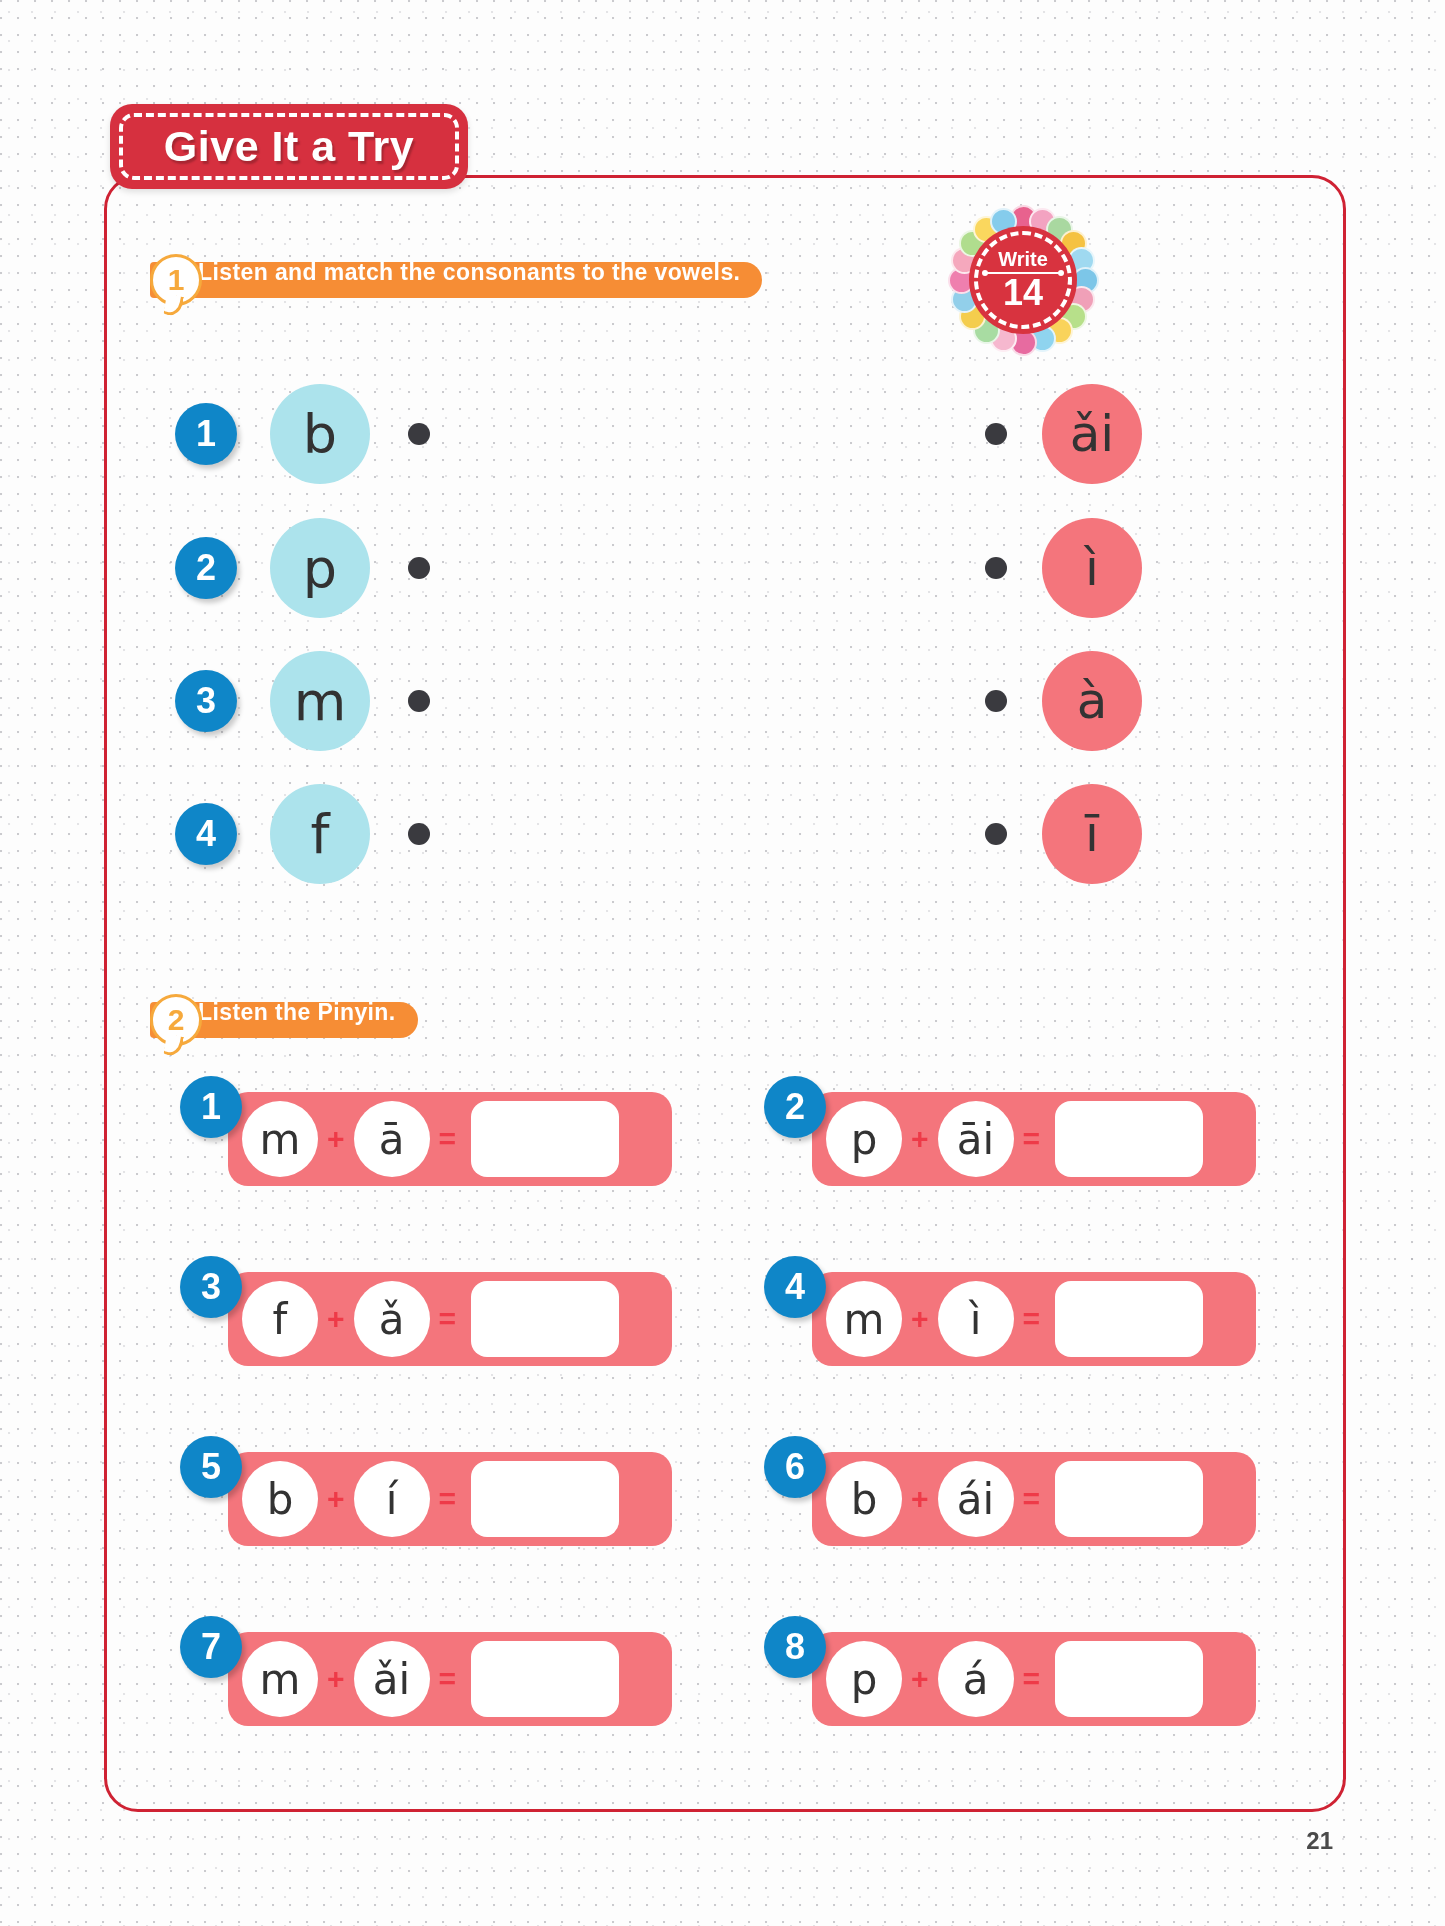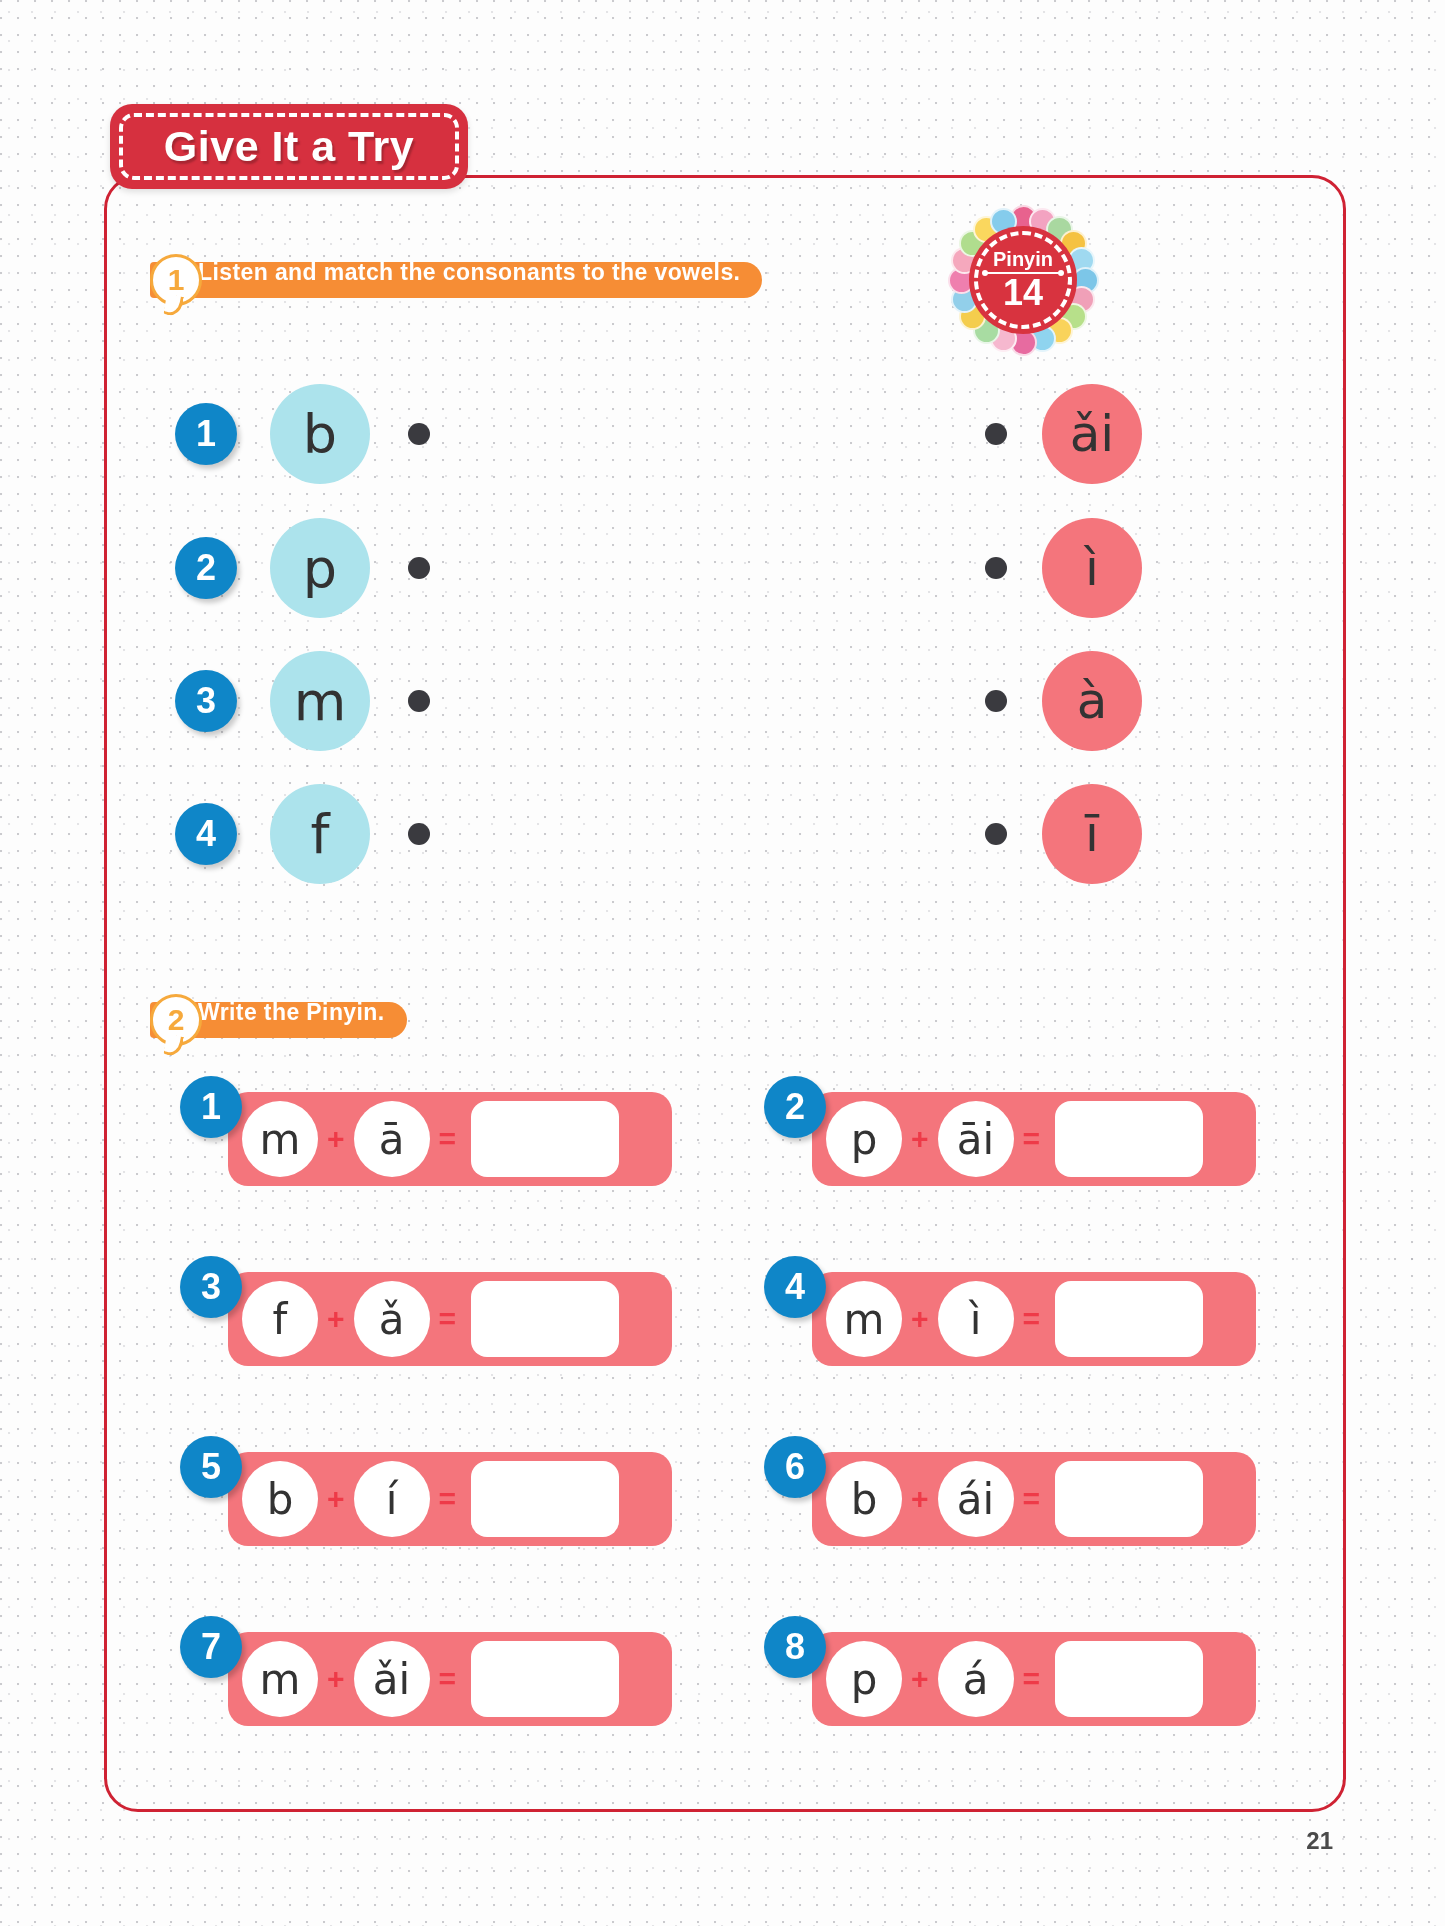--- a/index.html
+++ b/index.html
@@ -339,21 +339,21 @@
       <div class="bubble" style="background: rgb(168, 220, 162); left: 25.0573px; top: 111.659px;"></div>
       <div class="bubble" style="background: rgb(244, 205, 77); left: 11.3409px; top: 97.9427px;"></div>
       <div class="bubble" style="background: rgb(146, 207, 234); left: 2.5345px; top: 80.6591px;"></div>
       <div class="bubble" style="background: rgb(239, 127, 174); left: -0.5px; top: 61.5px;"></div>
       <div class="bubble" style="background: rgb(245, 168, 189); left: 2.5345px; top: 42.3409px;"></div>
       <div class="bubble" style="background: rgb(176, 221, 142); left: 11.3409px; top: 25.0573px;"></div>
       <div class="bubble" style="background: rgb(250, 215, 94); left: 25.0573px; top: 11.3409px;"></div>
       <div class="bubble" style="background: rgb(133, 204, 236); left: 42.3409px; top: 2.5345px;"></div>
     </div>
   <div id="track-core">
-    <span id="track-label">Pinyin</span>
+    <span id="track-label">Write</span>
     <span id="track-divider"></span>
     <span id="track-number">14</span>
   </div>
 </div>
 
 <div class="instr" id="instr-1">
   <div class="instr-bar">
     <span class="instr-text">Listen and match the consonants to the vowels.</span>
   </div>
   <div class="instr-num">
@@ -379,21 +379,21 @@
     <div class="vowel-circle" style="left: 1042px; top: 651px;">à</div>
     <div class="num-circle" style="left: 175px; top: 803px;">4</div>
     <div class="cons-circle" style="left: 270px; top: 784px;">f</div>
     <div class="match-dot" style="left: 408px; top: 823px;"></div>
     <div class="match-dot" style="left: 985px; top: 823px;"></div>
     <div class="vowel-circle" style="left: 1042px; top: 784px;">ī</div>
   </div>
 
 <div class="instr" id="instr-2">
   <div class="instr-bar">
-    <span class="instr-text">Write the Pinyin.</span>
+    <span class="instr-text">Listen the Pinyin.</span>
   </div>
   <div class="instr-num">
     <span>2</span>
   </div>
 </div>
 
 <div id="pinyin-area">
     <div class="ex-row" style="left: 180px; top: 1092px;">
       <div class="ex-bar">
         <div class="ex-left-pad"></div>

